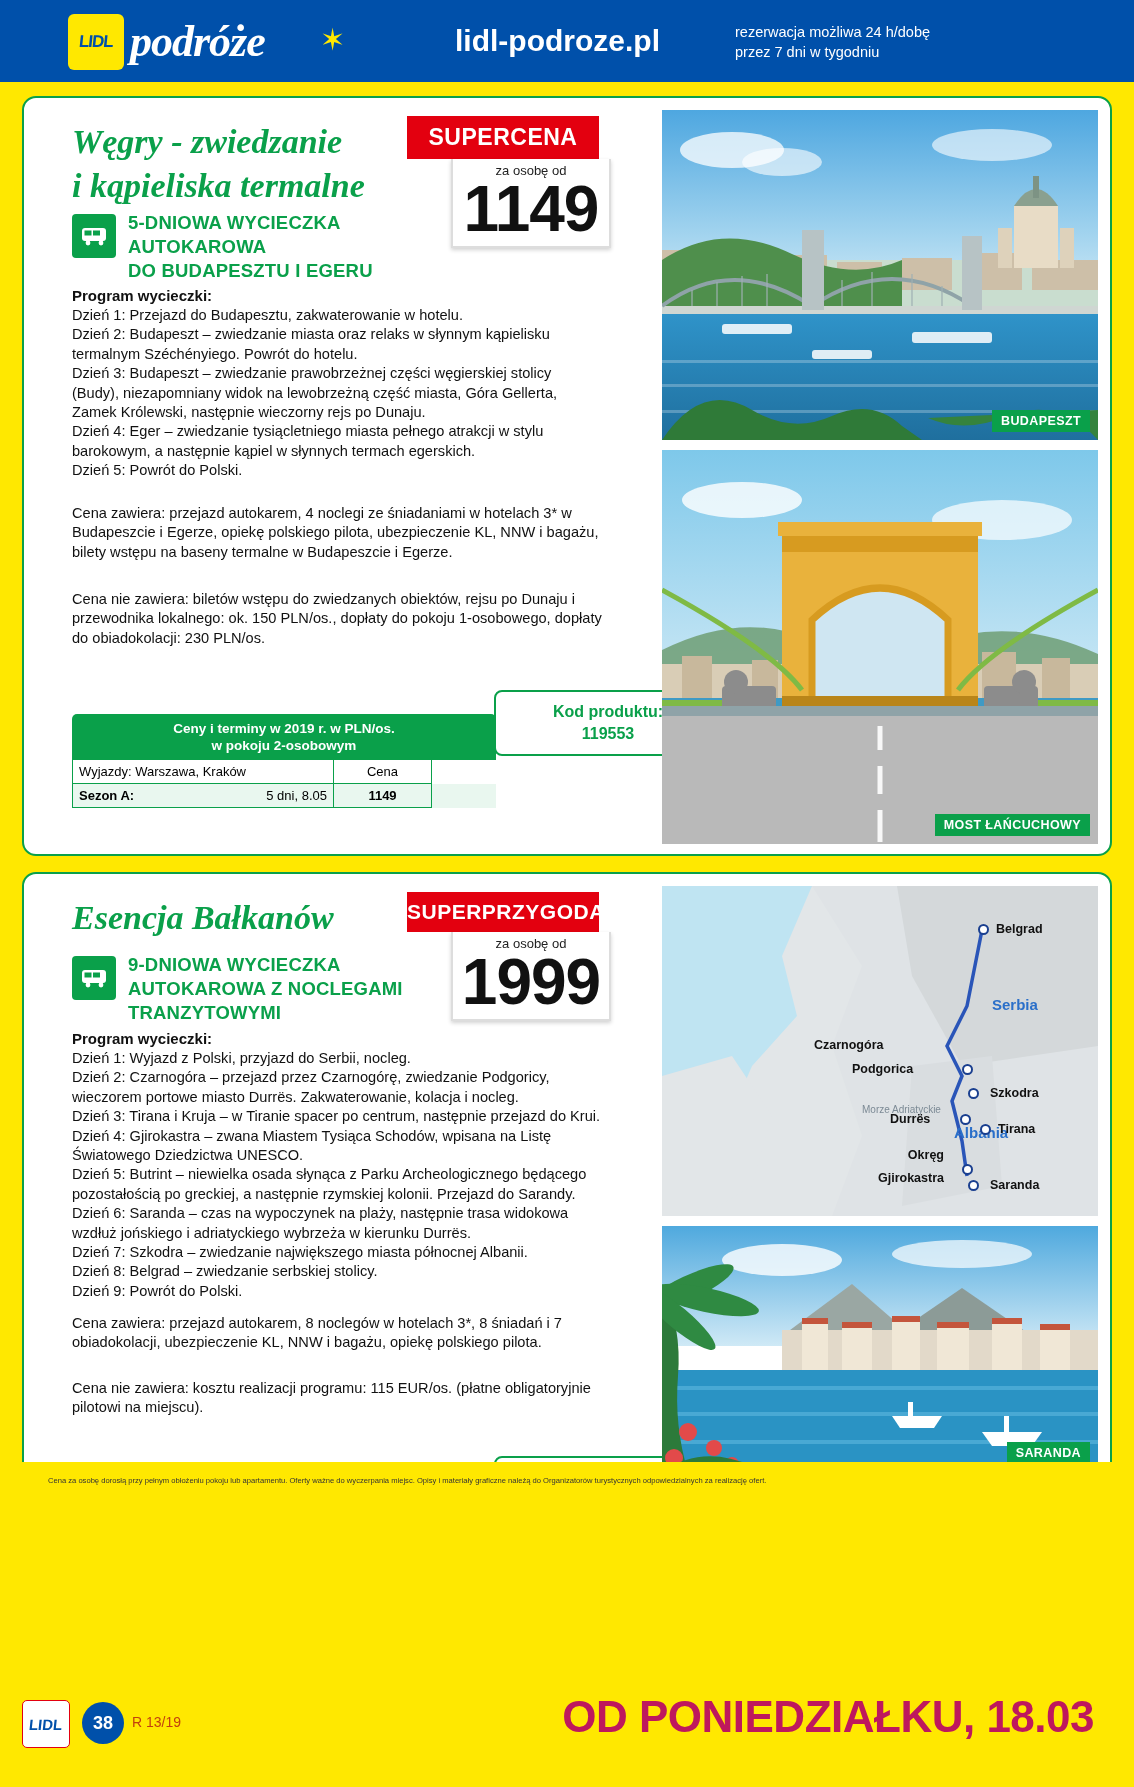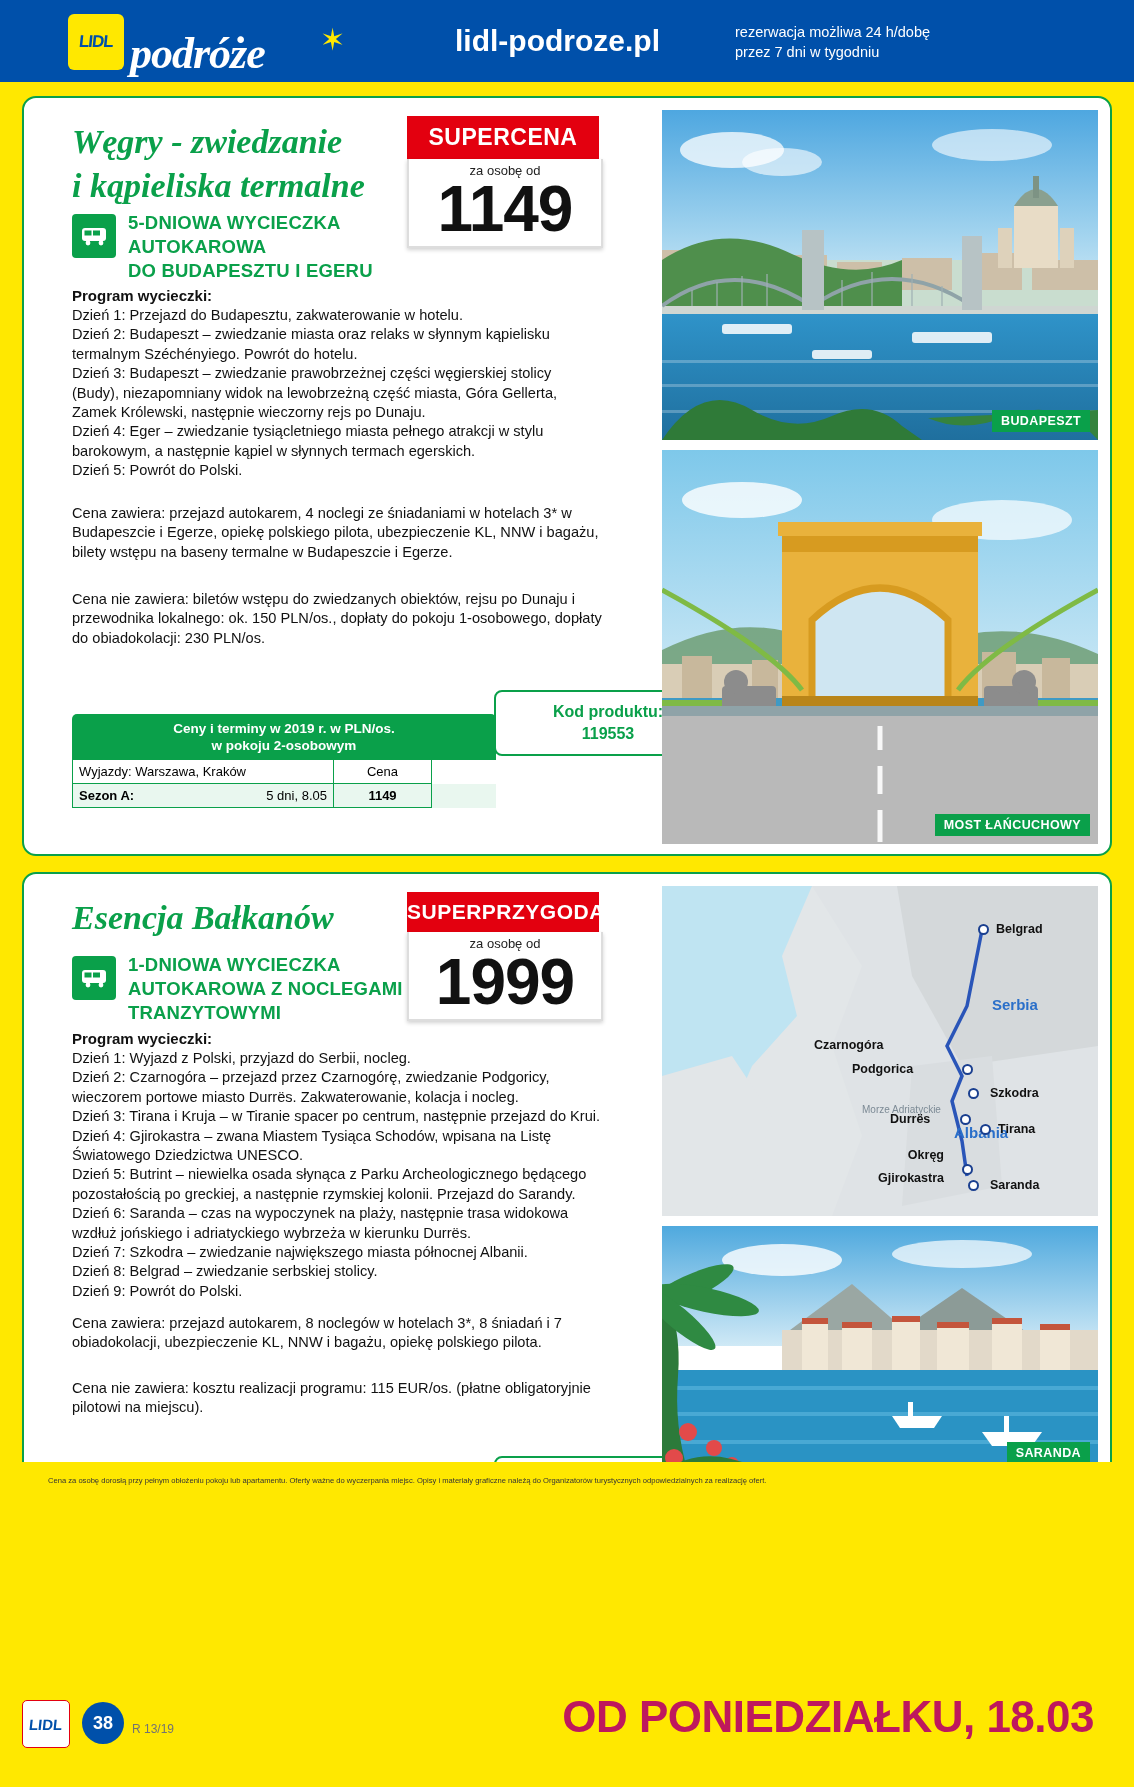--- a/index.html
+++ b/index.html
@@ -21,21 +21,21 @@
   .logo-box {
     position:absolute; left:68px; top:14px; width:56px; height:56px;
     background:#ffe800; border-radius:6px;
     display:flex; align-items:center; justify-content:center;
   }
   .logo-lidl {
     font-weight:bold; font-size:17px; color:#0050aa; letter-spacing:-1px;
     transform:skewX(-6deg);
   }
   .brand-podroze {
-    position:absolute; left:130px; top:28px;
+    position:absolute; left:130px; top:16px;
     color:#fff; font-size:44px; font-style:italic; font-weight:bold;
     font-family:"Liberation Serif", serif;
     letter-spacing:-1px;
   }
   .brand-star {
     position:absolute; left:320px; top:22px; color:#ffe800; font-size:30px;
   }
   .site {
     position:absolute; left:455px; top:24px;
     color:#fff; font-size:30px; font-weight:bold;
@@ -66,23 +66,24 @@
   #t2 { left:48px; top:22px; font-size:34px; width:380px; }
 
   
   .price-wrap { position:absolute; }
   .supercena {
     background:#e3000f; color:#fff; font-weight:bold;
     text-align:center; font-size:23px; letter-spacing:0.5px;
     padding:8px 0 8px 0; width:192px;
   }
   .pricebox {
-    width:196px; background:#fff; border:2px solid #ddd; border-top:none;
+    width:160px; background:#fff; border:2px solid #ddd; border-top:none;
     text-align:center; padding:4px 0 6px 0;
     box-shadow:0 2px 4px rgba(0,0,0,.18);
+    margin-left:44px;
   }
   .price-label { font-size:13px; color:#222; }
   .price-num {
     font-size:64px; font-weight:bold; color:#111; line-height:62px;
     letter-spacing:-1px;
   }
 
   
   .bus-icon {
     position:absolute; width:44px; height:44px; background:#0aa04a;
@@ -138,21 +139,21 @@
     background:#fff; border:1px solid #e3000f; border-radius:5px;
     display:flex; align-items:center; justify-content:center;
   }
   .foot-logo span { color:#0050aa; font-weight:bold; font-size:15px; transform:skewX(-6deg); }
   .pagenum {
     position:absolute; left:82px; top:1702px; width:42px; height:42px;
     background:#0050aa; color:#fff; border-radius:50%;
     display:flex; align-items:center; justify-content:center;
     font-size:18px; font-weight:bold;
   }
-  .rcode { position:absolute; left:132px; top:1714px; font-size:12px; color:#737373;margin-top:8px; }
+  .rcode { position:absolute; left:132px; top:1714px; font-size:14px; color:#c2410c; }
   .od-pon {
     position:absolute; right:40px; top:1692px;
     font-size:44px; font-weight:bold; color:#be185d; letter-spacing:-.5px;
   }
   .yellow-strip { position:absolute; left:0; top:1462px; width:1134px; height:40px; background:#ffe800; }
 
   
   .map-box { position:absolute; background:#dfe3e6; overflow:hidden; }
   .mlabel { position:absolute; font-size:12.5px; font-weight:bold; color:#111; }
   .mcountry { position:absolute; font-size:15px; font-weight:bold; color:#2a6fc9; }
@@ -390,21 +391,21 @@
     <div class="bus-icon" style="left:48px; top:82px;">
       <svg width="28" height="20" viewBox="0 0 28 20">
         <rect x="2" y="2" width="24" height="13" rx="3" fill="#fff"></rect>
         <rect x="4.5" y="4.5" width="7" height="5" fill="#0aa04a"></rect>
         <rect x="13" y="4.5" width="7" height="5" fill="#0aa04a"></rect>
         <circle cx="8" cy="17" r="2.4" fill="#fff"></circle>
         <circle cx="21" cy="17" r="2.4" fill="#fff"></circle>
       </svg>
     </div>
     <div class="sub-head" style="left:104px; top:79px;">
-      <div>1-DNIOWA WYCIECZKA</div>
+      <div>9-DNIOWA WYCIECZKA</div>
       <div>AUTOKAROWA Z NOCLEGAMI</div>
       <div>TRANZYTOWYMI</div>
     </div>
 
     <div class="prog-title" style="left:48px; top:156px;">Program wycieczki:</div>
     <div class="prog" style="left:48px; top:175px; white-space:pre-line;">Dzień 1: Wyjazd z Polski, przyjazd do Serbii, nocleg.
 Dzień 2: Czarnogóra – przejazd przez Czarnogórę, zwiedzanie Podgoricy, wieczorem portowe miasto Durrës. Zakwaterowanie, kolacja i nocleg.
 Dzień 3: Tirana i Kruja – w Tiranie spacer po centrum, następnie przejazd do Krui.
 Dzień 4: Gjirokastra – zwana Miastem Tysiąca Schodów, wpisana na Listę Światowego Dziedzictwa UNESCO.
 Dzień 5: Butrint – niewielka osada słynąca z Parku Archeologicznego będącego pozostałością po greckiej, a następnie rzymskiej kolonii. Przejazd do Sarandy.

